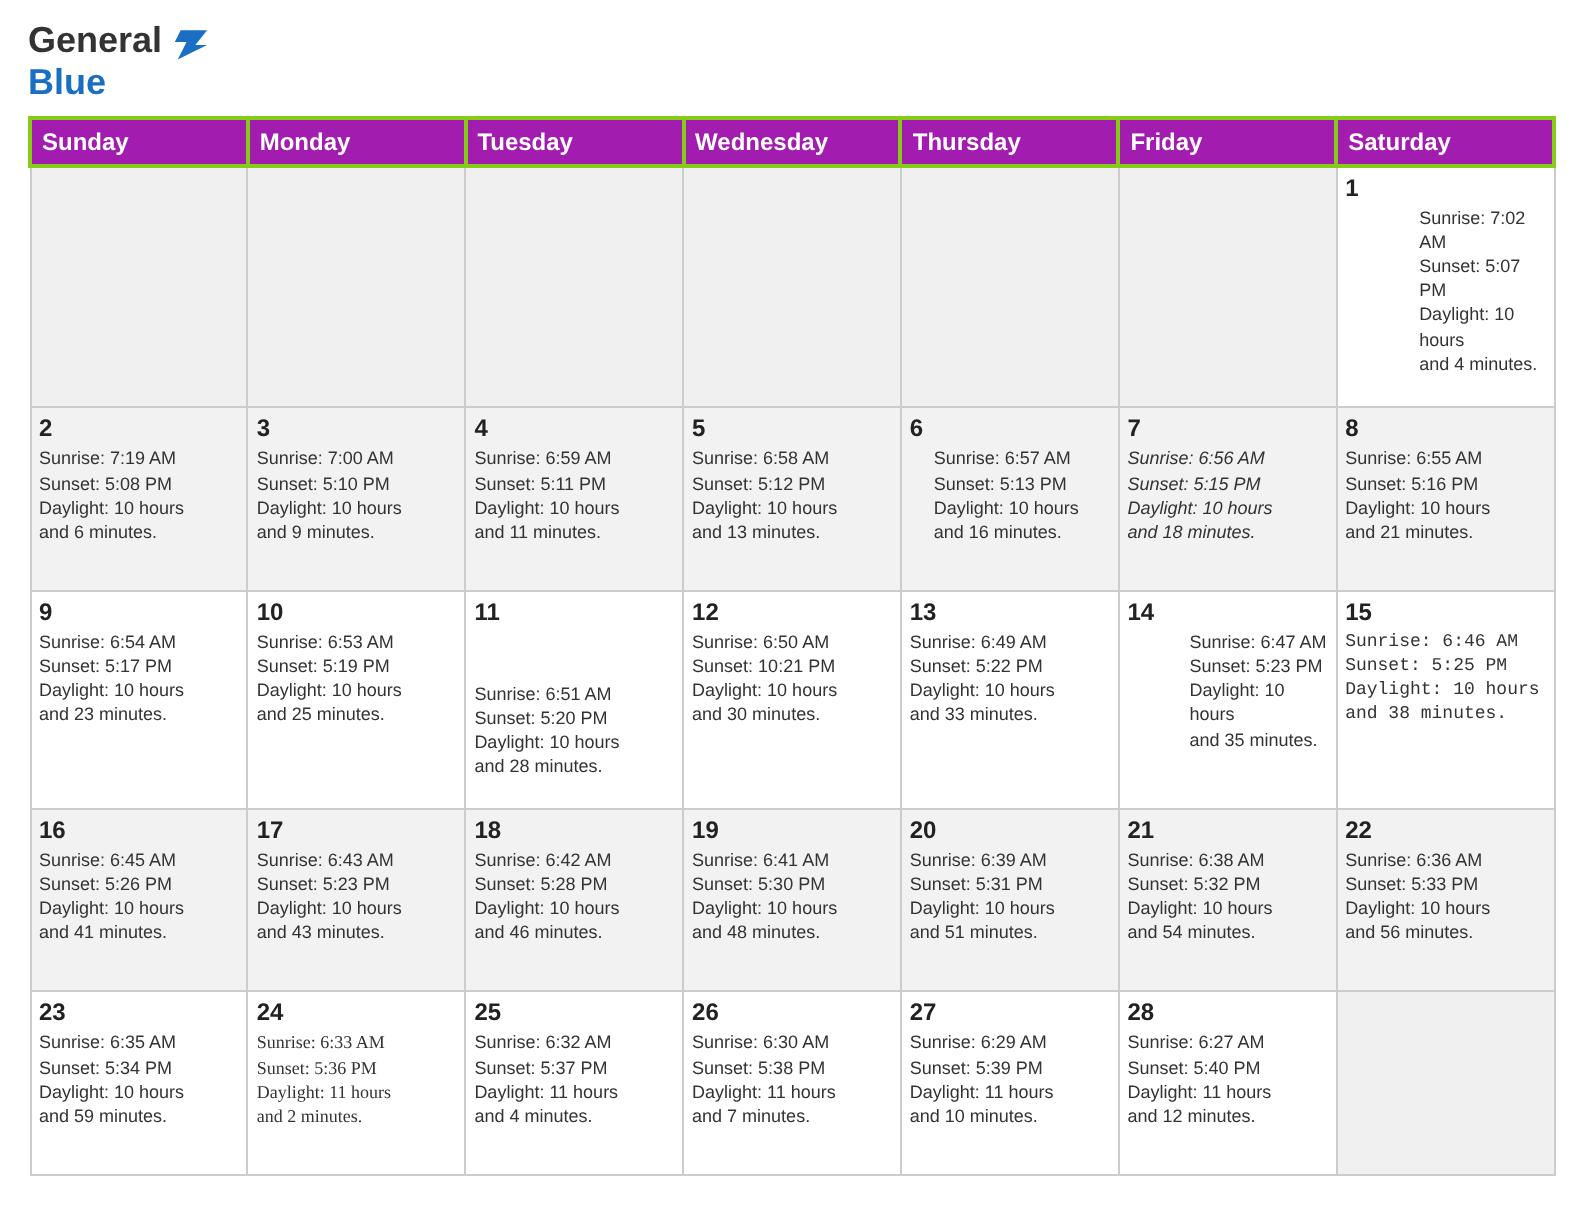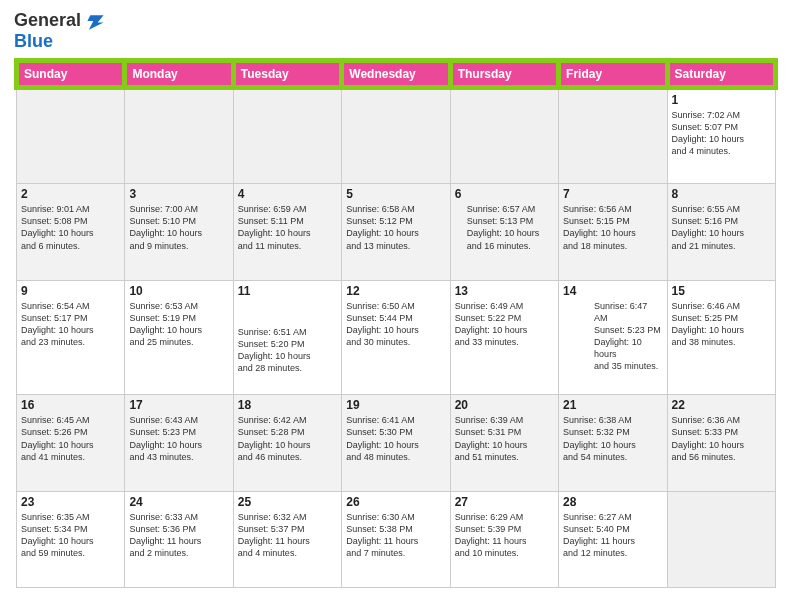--- a/index.html
+++ b/index.html
@@ -56,26 +56,26 @@
       color: #555;
     }
     .calendar {
       flex: 1;
       border: 1px solid #ccc;
       border-collapse: collapse;
       width: 100%;
       table-layout: fixed;
     }
     .calendar thead tr th {
-      background: #ec4899;
+      background: #a21caf;
       color: #fff;
       font-size: 12px;
       font-weight: bold;
       padding: 4px 5px;
-      border: 5px solid #84cc16;
+      border: 2px solid #84cc16;
       text-align: left;
     }
     .calendar tbody tr td {
       border: 1px solid #ccc;
       vertical-align: top;
       padding: 3px 4px;
       font-size: 9.5px;
       color: #333;
       height: 82px;
     }
@@ -145,30 +145,30 @@
     <tbody id="calendar-body">
     <tr>
           <td class="empty-cell"></td>
           <td class="empty-cell"></td>
           <td class="empty-cell"></td>
           <td class="empty-cell"></td>
           <td class="empty-cell"></td>
           <td class="empty-cell"></td>
           <td>
             <span class="day-num">1</span>
-            <div class="day-info" style="white-space: pre-line;">Sunrise: 7:02 AM
+            <div class="day-info" style="white-space: pre-line; margin-left: 37px;">Sunrise: 7:02 AM
 Sunset: 5:07 PM
 Daylight: 10 hours
 and 4 minutes.</div>
           </td>
         </tr>
         <tr>
           <td>
             <span class="day-num">2</span>
-            <div class="day-info" style="white-space: pre-line;">Sunrise: 9:01 AM
+            <div class="day-info" style="white-space: pre-line;">Sunrise: 7:19 AM
 Sunset: 5:08 PM
 Daylight: 10 hours
 and 6 minutes.</div>
           </td>
           <td>
             <span class="day-num">3</span>
             <div class="day-info" style="white-space: pre-line;">Sunrise: 7:00 AM
 Sunset: 5:10 PM
 Daylight: 10 hours
 and 9 minutes.</div>
@@ -189,21 +189,21 @@
           </td>
           <td>
             <span class="day-num">6</span>
             <div class="day-info" style="white-space: pre-line; margin-left: 12px;">Sunrise: 6:57 AM
 Sunset: 5:13 PM
 Daylight: 10 hours
 and 16 minutes.</div>
           </td>
           <td>
             <span class="day-num">7</span>
-            <div class="day-info" style="white-space: pre-line;">Sunrise: 6:56 AM
+            <div class="day-info" style="white-space: pre-line; font-style: italic;">Sunrise: 6:56 AM
 Sunset: 5:15 PM
 Daylight: 10 hours
 and 18 minutes.</div>
           </td>
           <td>
             <span class="day-num">8</span>
             <div class="day-info" style="white-space: pre-line;">Sunrise: 6:55 AM
 Sunset: 5:16 PM
 Daylight: 10 hours
 and 21 minutes.</div>
@@ -227,41 +227,41 @@
           <td>
             <span class="day-num">11</span>
             <div class="day-info" style="white-space: pre-line; margin-top: 28px;">Sunrise: 6:51 AM
 Sunset: 5:20 PM
 Daylight: 10 hours
 and 28 minutes.</div>
           </td>
           <td>
             <span class="day-num">12</span>
             <div class="day-info" style="white-space: pre-line;">Sunrise: 6:50 AM
-Sunset: 5:44 PM
+Sunset: 10:21 PM
 Daylight: 10 hours
 and 30 minutes.</div>
           </td>
           <td>
             <span class="day-num">13</span>
             <div class="day-info" style="white-space: pre-line;">Sunrise: 6:49 AM
 Sunset: 5:22 PM
 Daylight: 10 hours
 and 33 minutes.</div>
           </td>
           <td>
             <span class="day-num">14</span>
             <div class="day-info" style="white-space: pre-line; margin-left: 31px;">Sunrise: 6:47 AM
 Sunset: 5:23 PM
 Daylight: 10 hours
 and 35 minutes.</div>
           </td>
           <td>
             <span class="day-num">15</span>
-            <div class="day-info" style="white-space: pre-line;">Sunrise: 6:46 AM
+            <div class="day-info" style="white-space: pre-line; font-family: Liberation Mono, monospace;">Sunrise: 6:46 AM
 Sunset: 5:25 PM
 Daylight: 10 hours
 and 38 minutes.</div>
           </td>
         </tr>
         <tr>
           <td>
             <span class="day-num">16</span>
             <div class="day-info" style="white-space: pre-line;">Sunrise: 6:45 AM
 Sunset: 5:26 PM
@@ -314,21 +314,21 @@
         <tr>
           <td>
             <span class="day-num">23</span>
             <div class="day-info" style="white-space: pre-line;">Sunrise: 6:35 AM
 Sunset: 5:34 PM
 Daylight: 10 hours
 and 59 minutes.</div>
           </td>
           <td>
             <span class="day-num">24</span>
-            <div class="day-info" style="white-space: pre-line;">Sunrise: 6:33 AM
+            <div class="day-info" style="white-space: pre-line; font-family: Liberation Serif, serif;">Sunrise: 6:33 AM
 Sunset: 5:36 PM
 Daylight: 11 hours
 and 2 minutes.</div>
           </td>
           <td>
             <span class="day-num">25</span>
             <div class="day-info" style="white-space: pre-line;">Sunrise: 6:32 AM
 Sunset: 5:37 PM
 Daylight: 11 hours
 and 4 minutes.</div>

